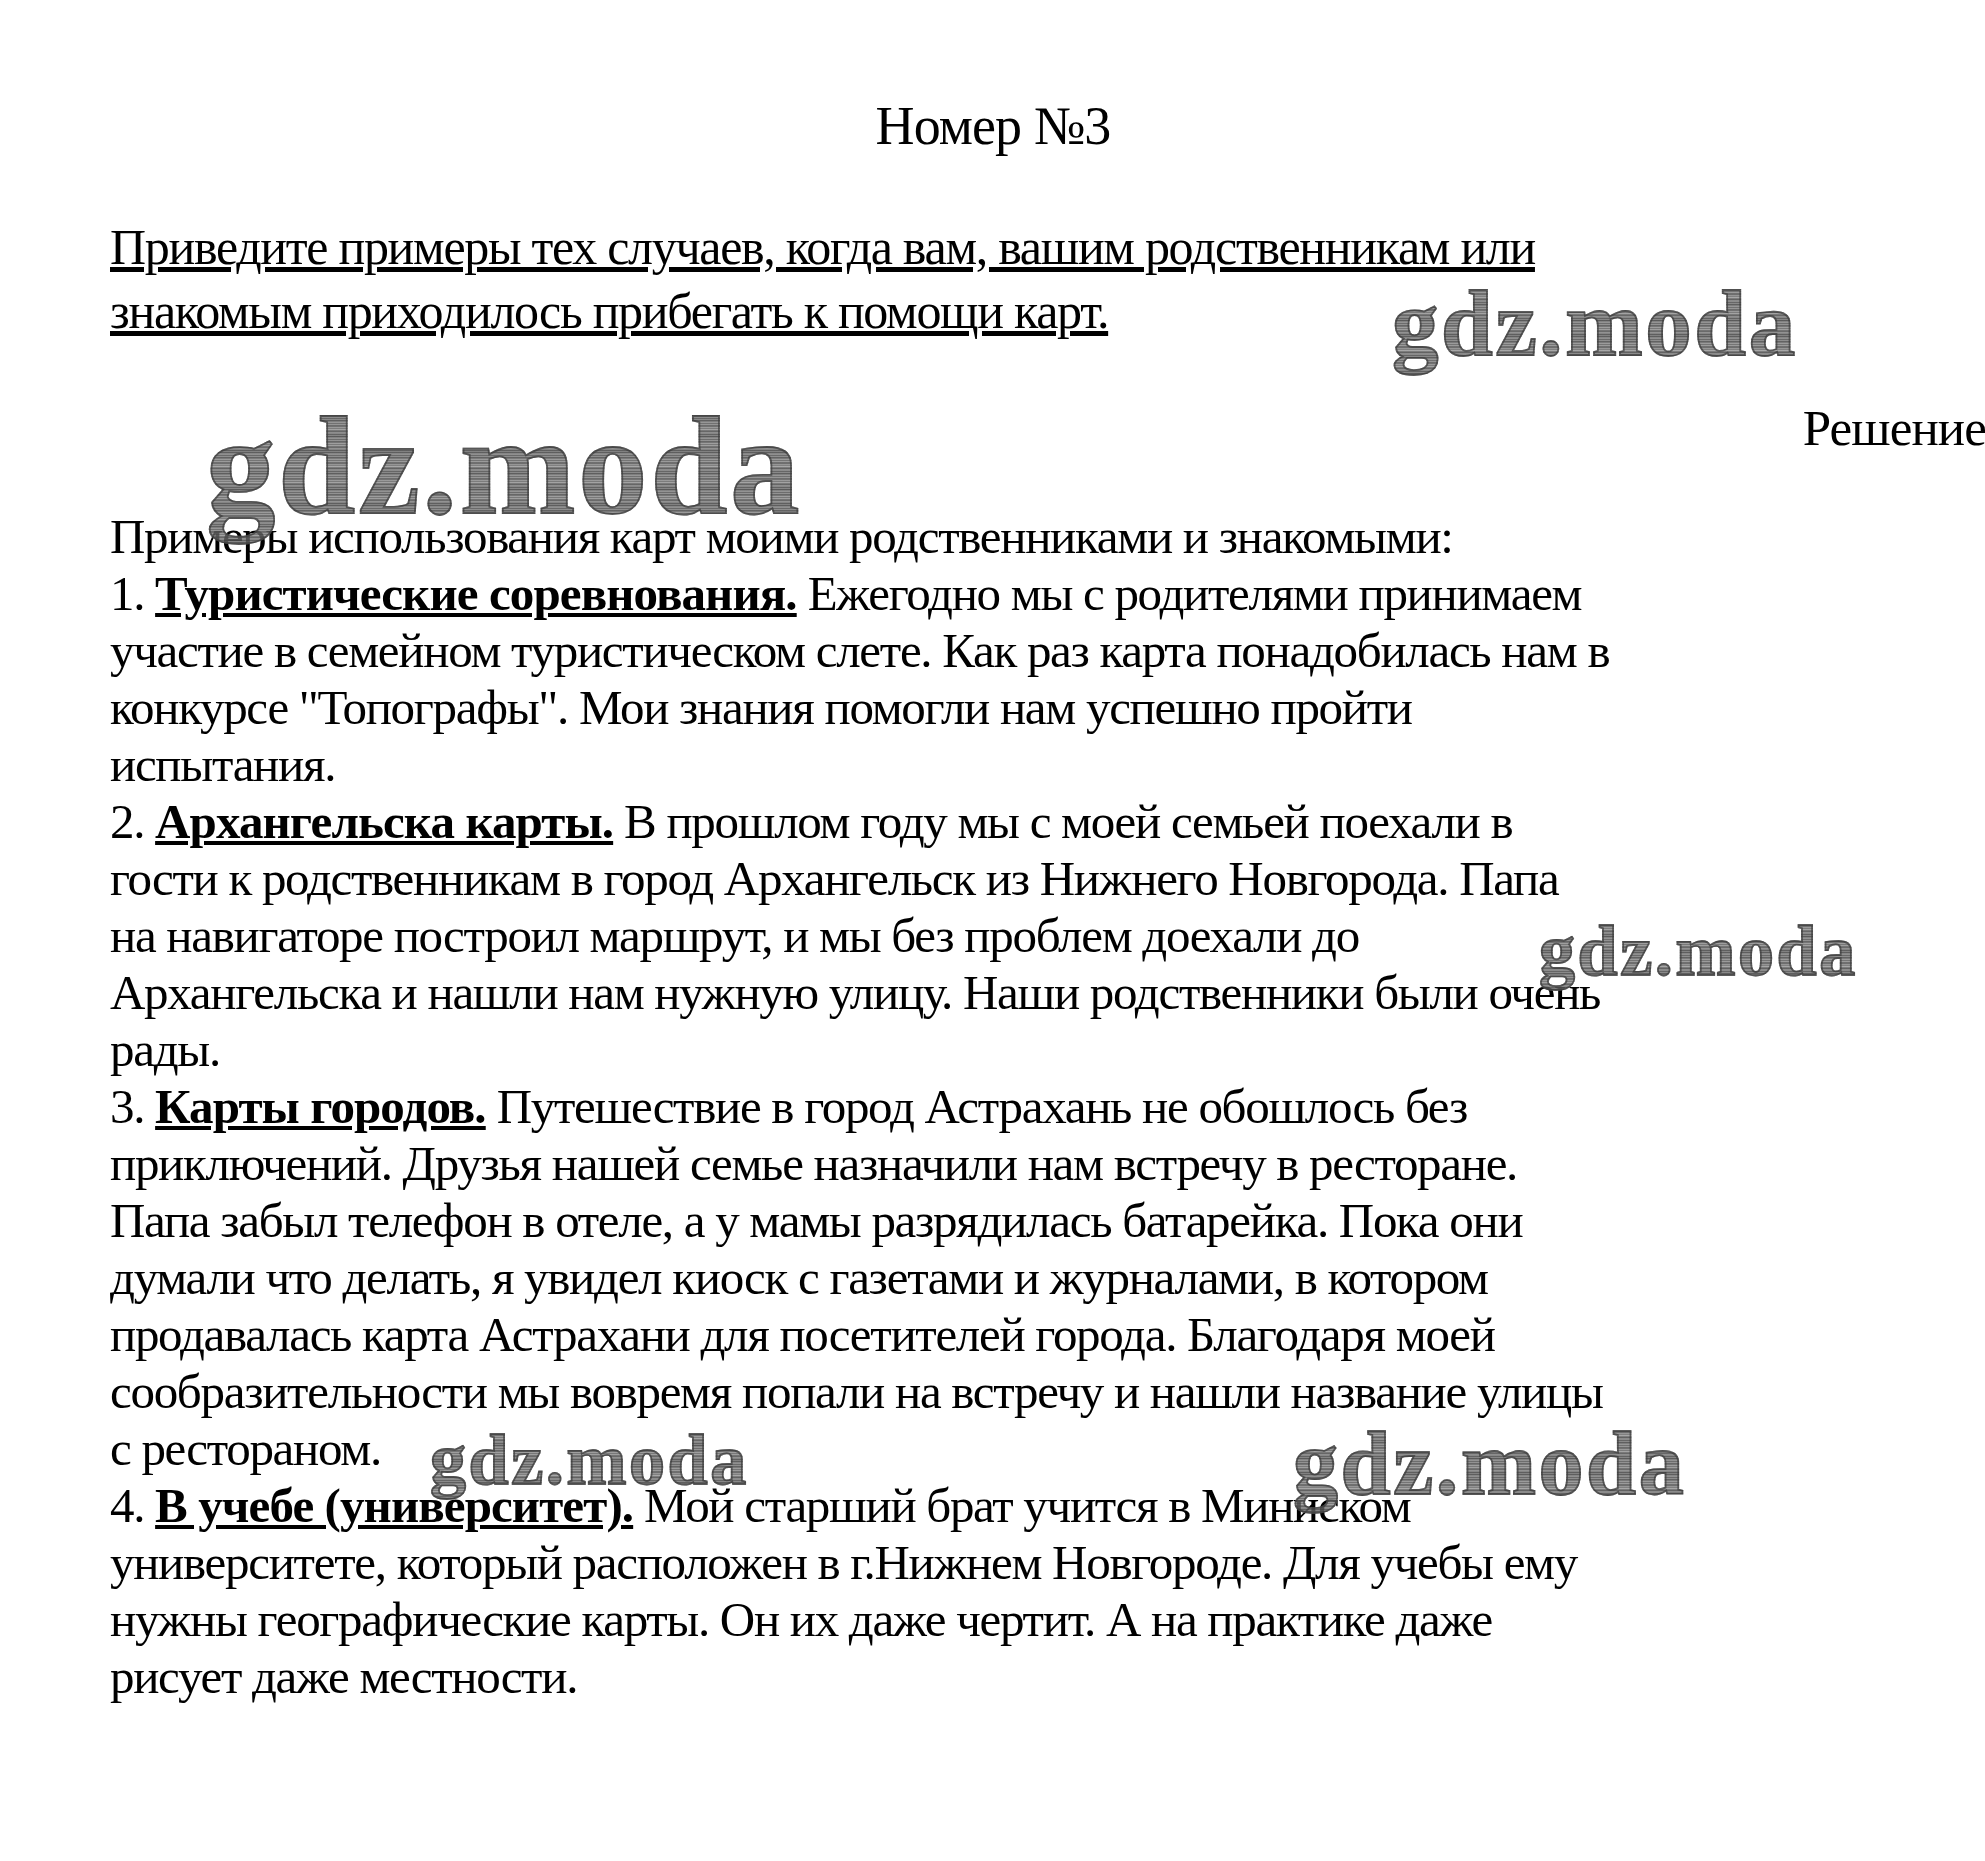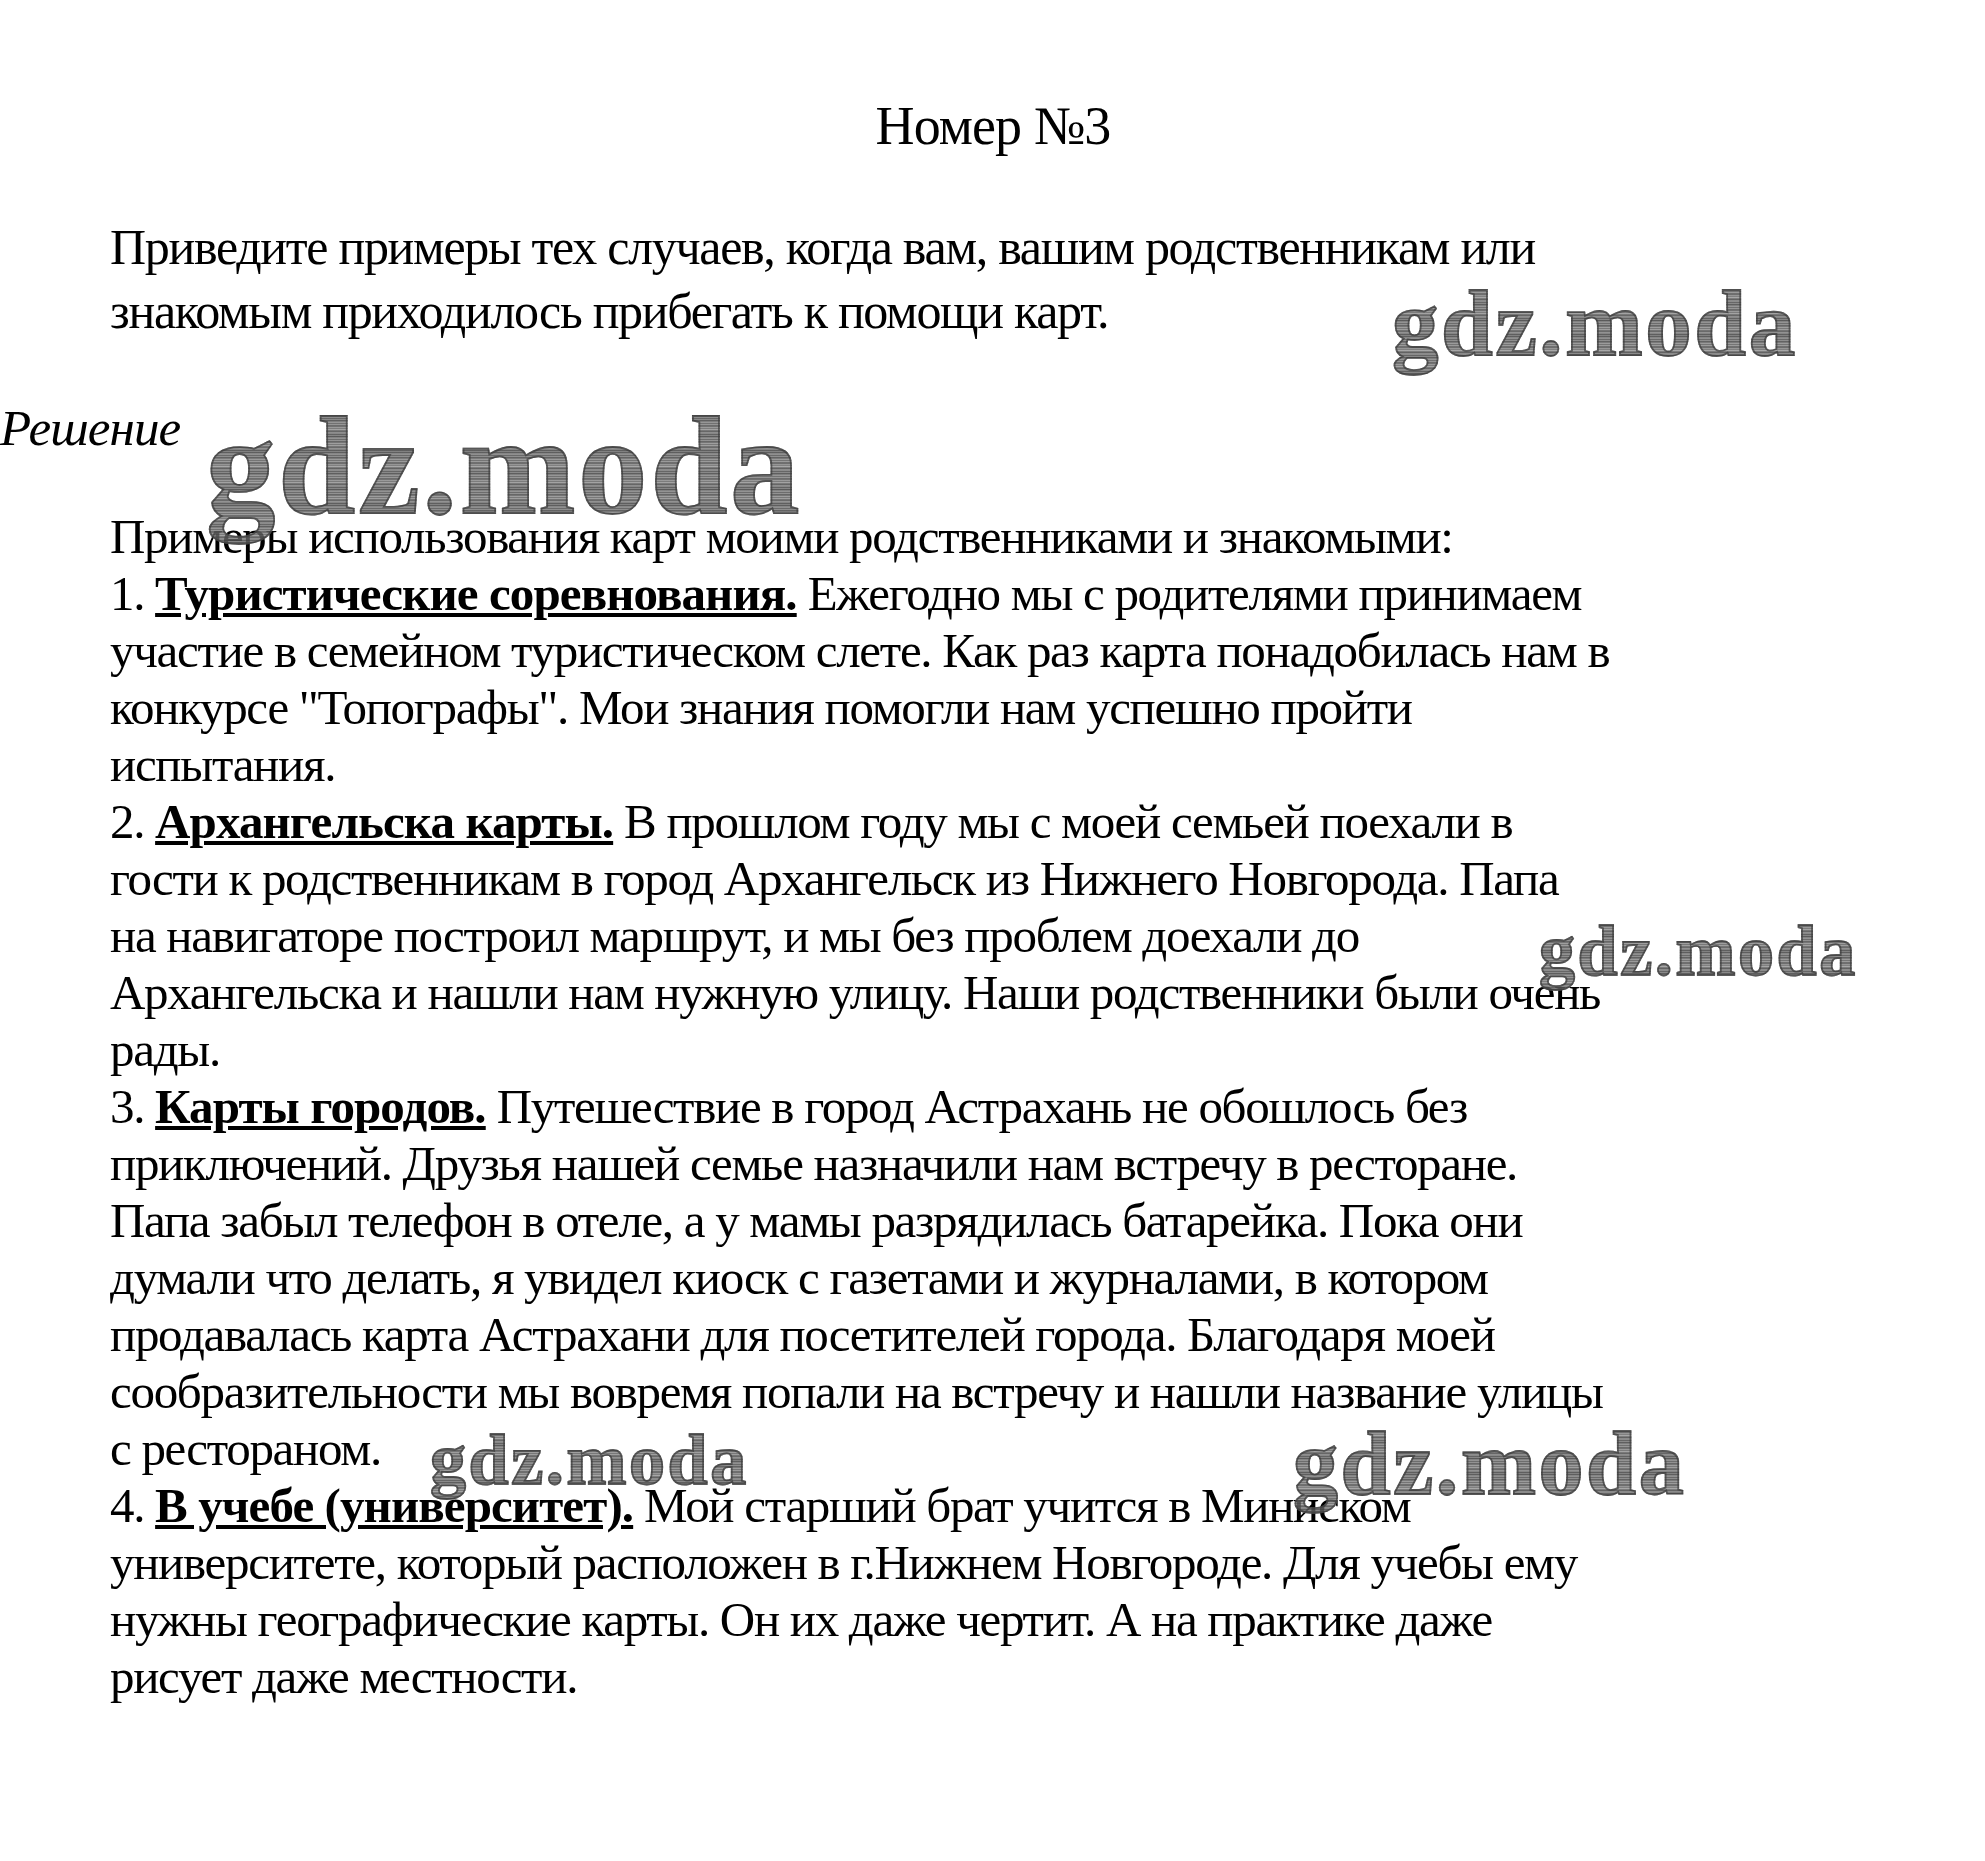--- a/index.html
+++ b/index.html
@@ -30,31 +30,31 @@
     position: absolute;
     top: 215px;
     left: 110px;
     width: 1764px;
   }
   .qline {
     font-size: 50px;
     line-height: 64px;
     letter-spacing: -1.3px;
     white-space: nowrap;
+    text-decoration: underline;
   }
   .solution-heading {
     position: absolute;
     top: 399px;
     left: 0;
     width: 1986px;
-    text-align: left;
+    text-align: right;
     font-size: 51px;
     letter-spacing: -0.9px;
     white-space: nowrap;
-    font-style: italic;
   }
   .body-text {
     position: absolute;
     top: 508px;
     left: 110px;
     width: 1773px;
   }
   .bline {
     font-size: 49px;
     line-height: 57px;

